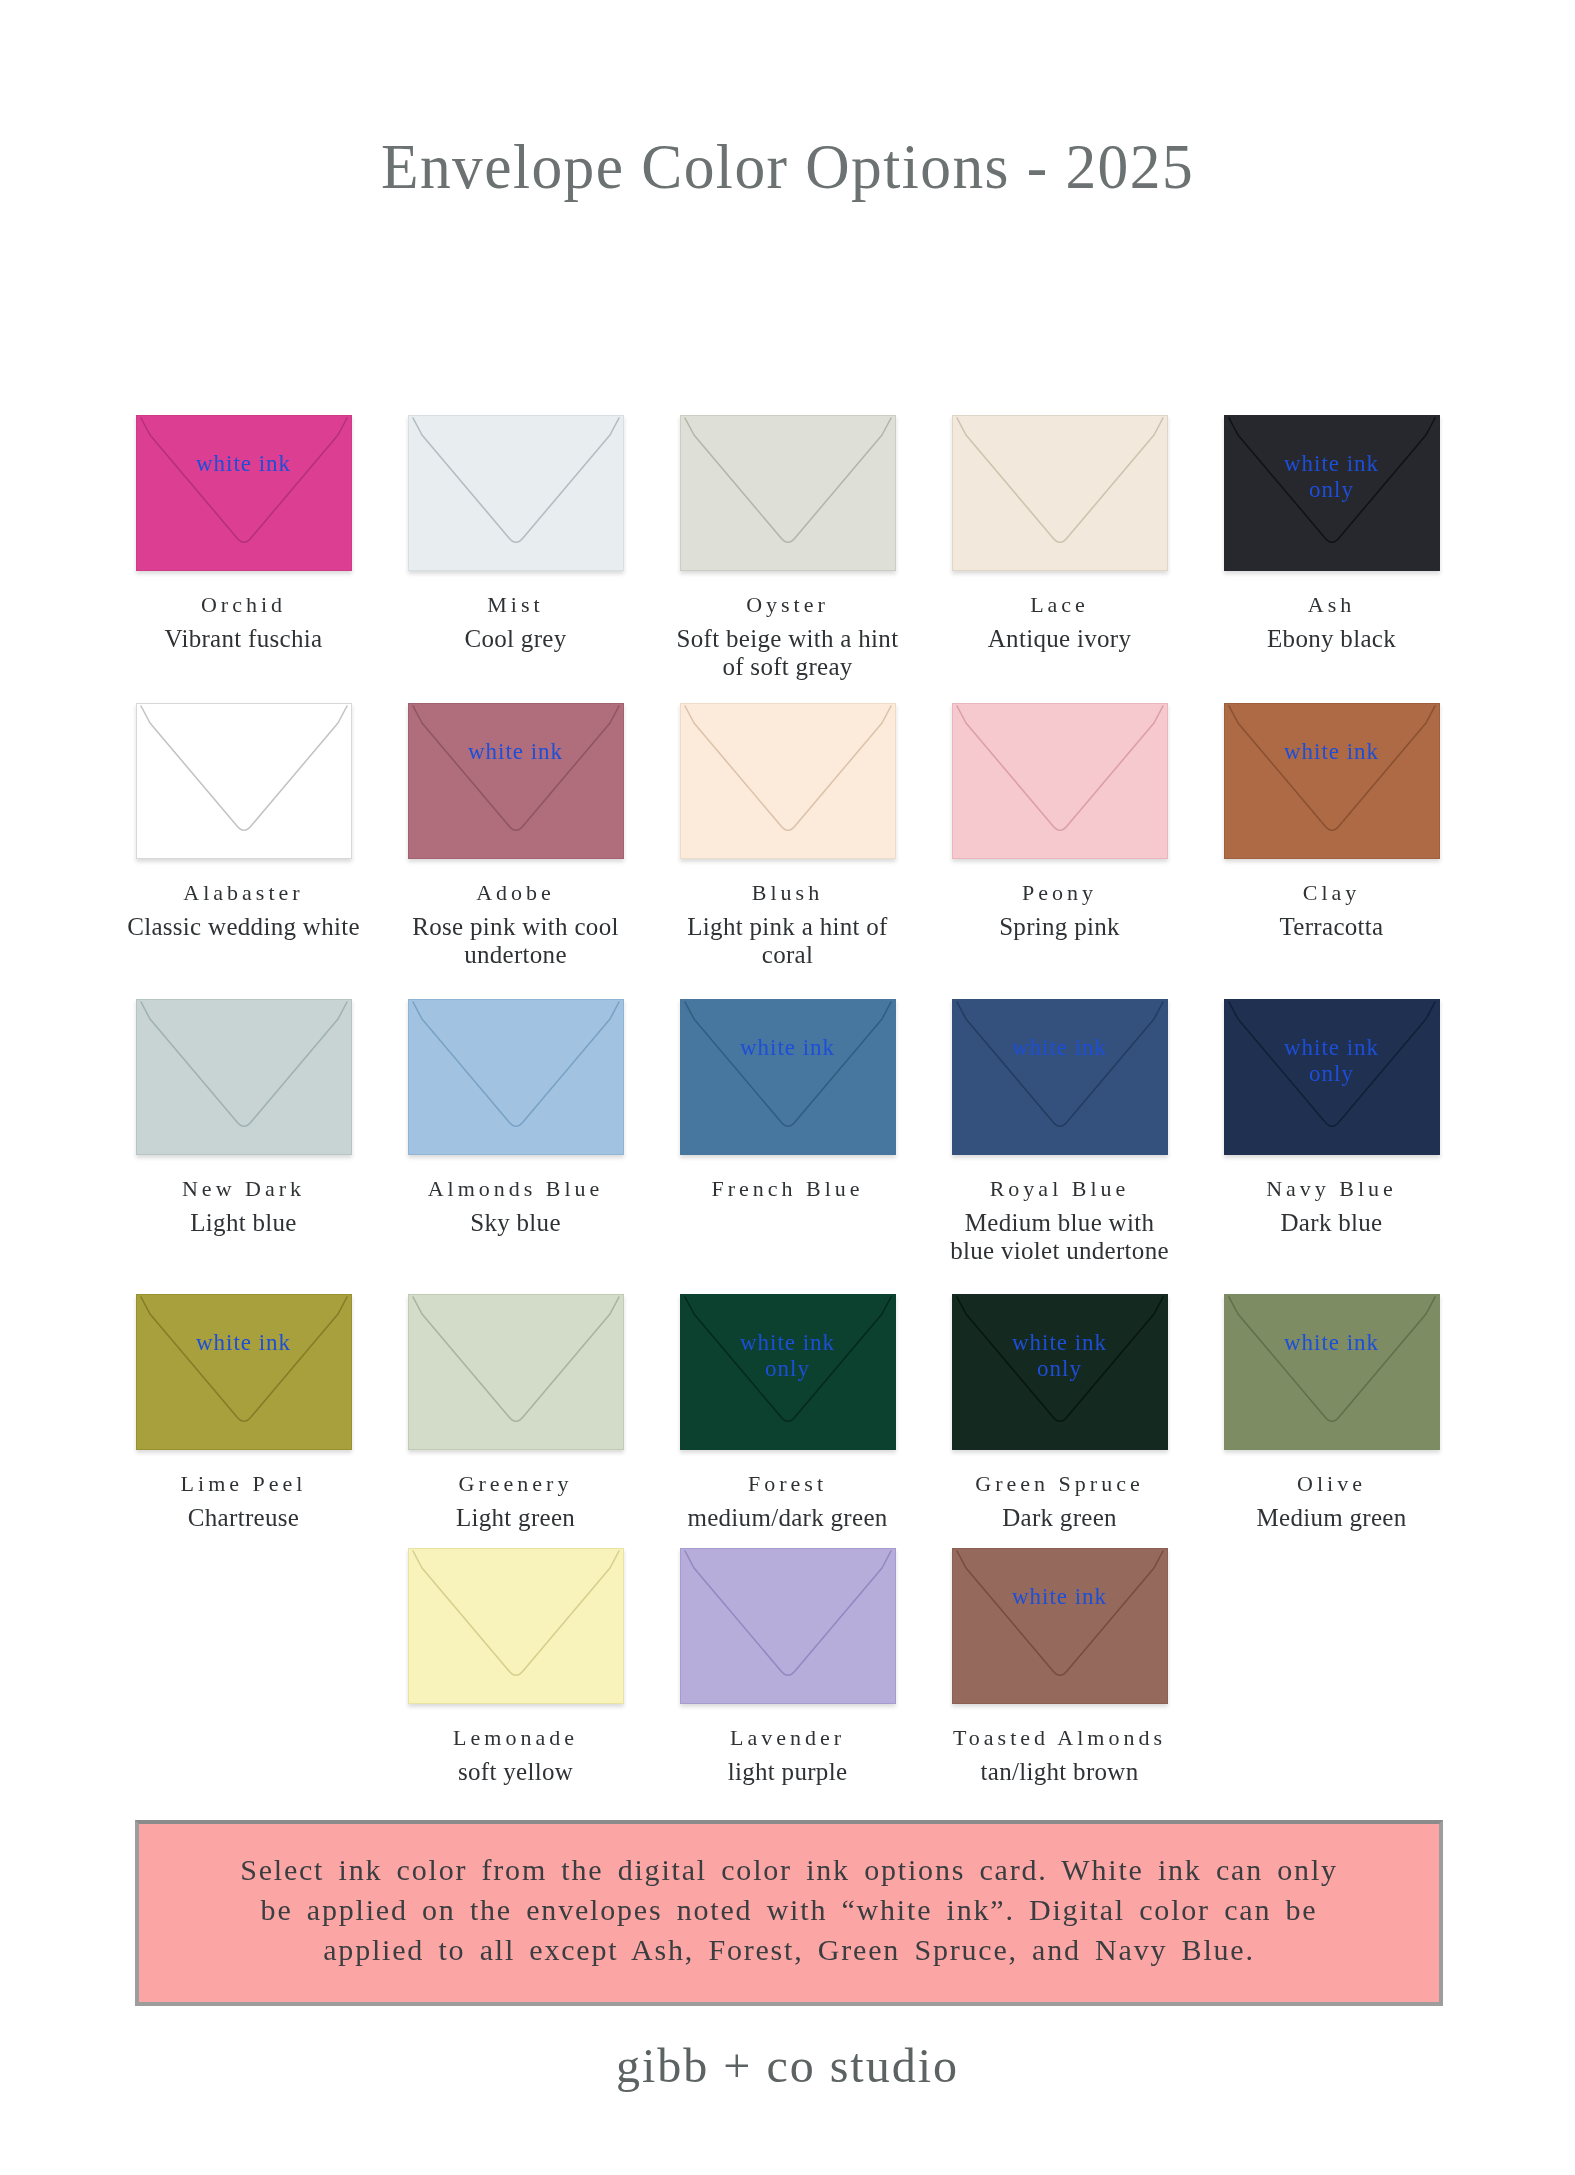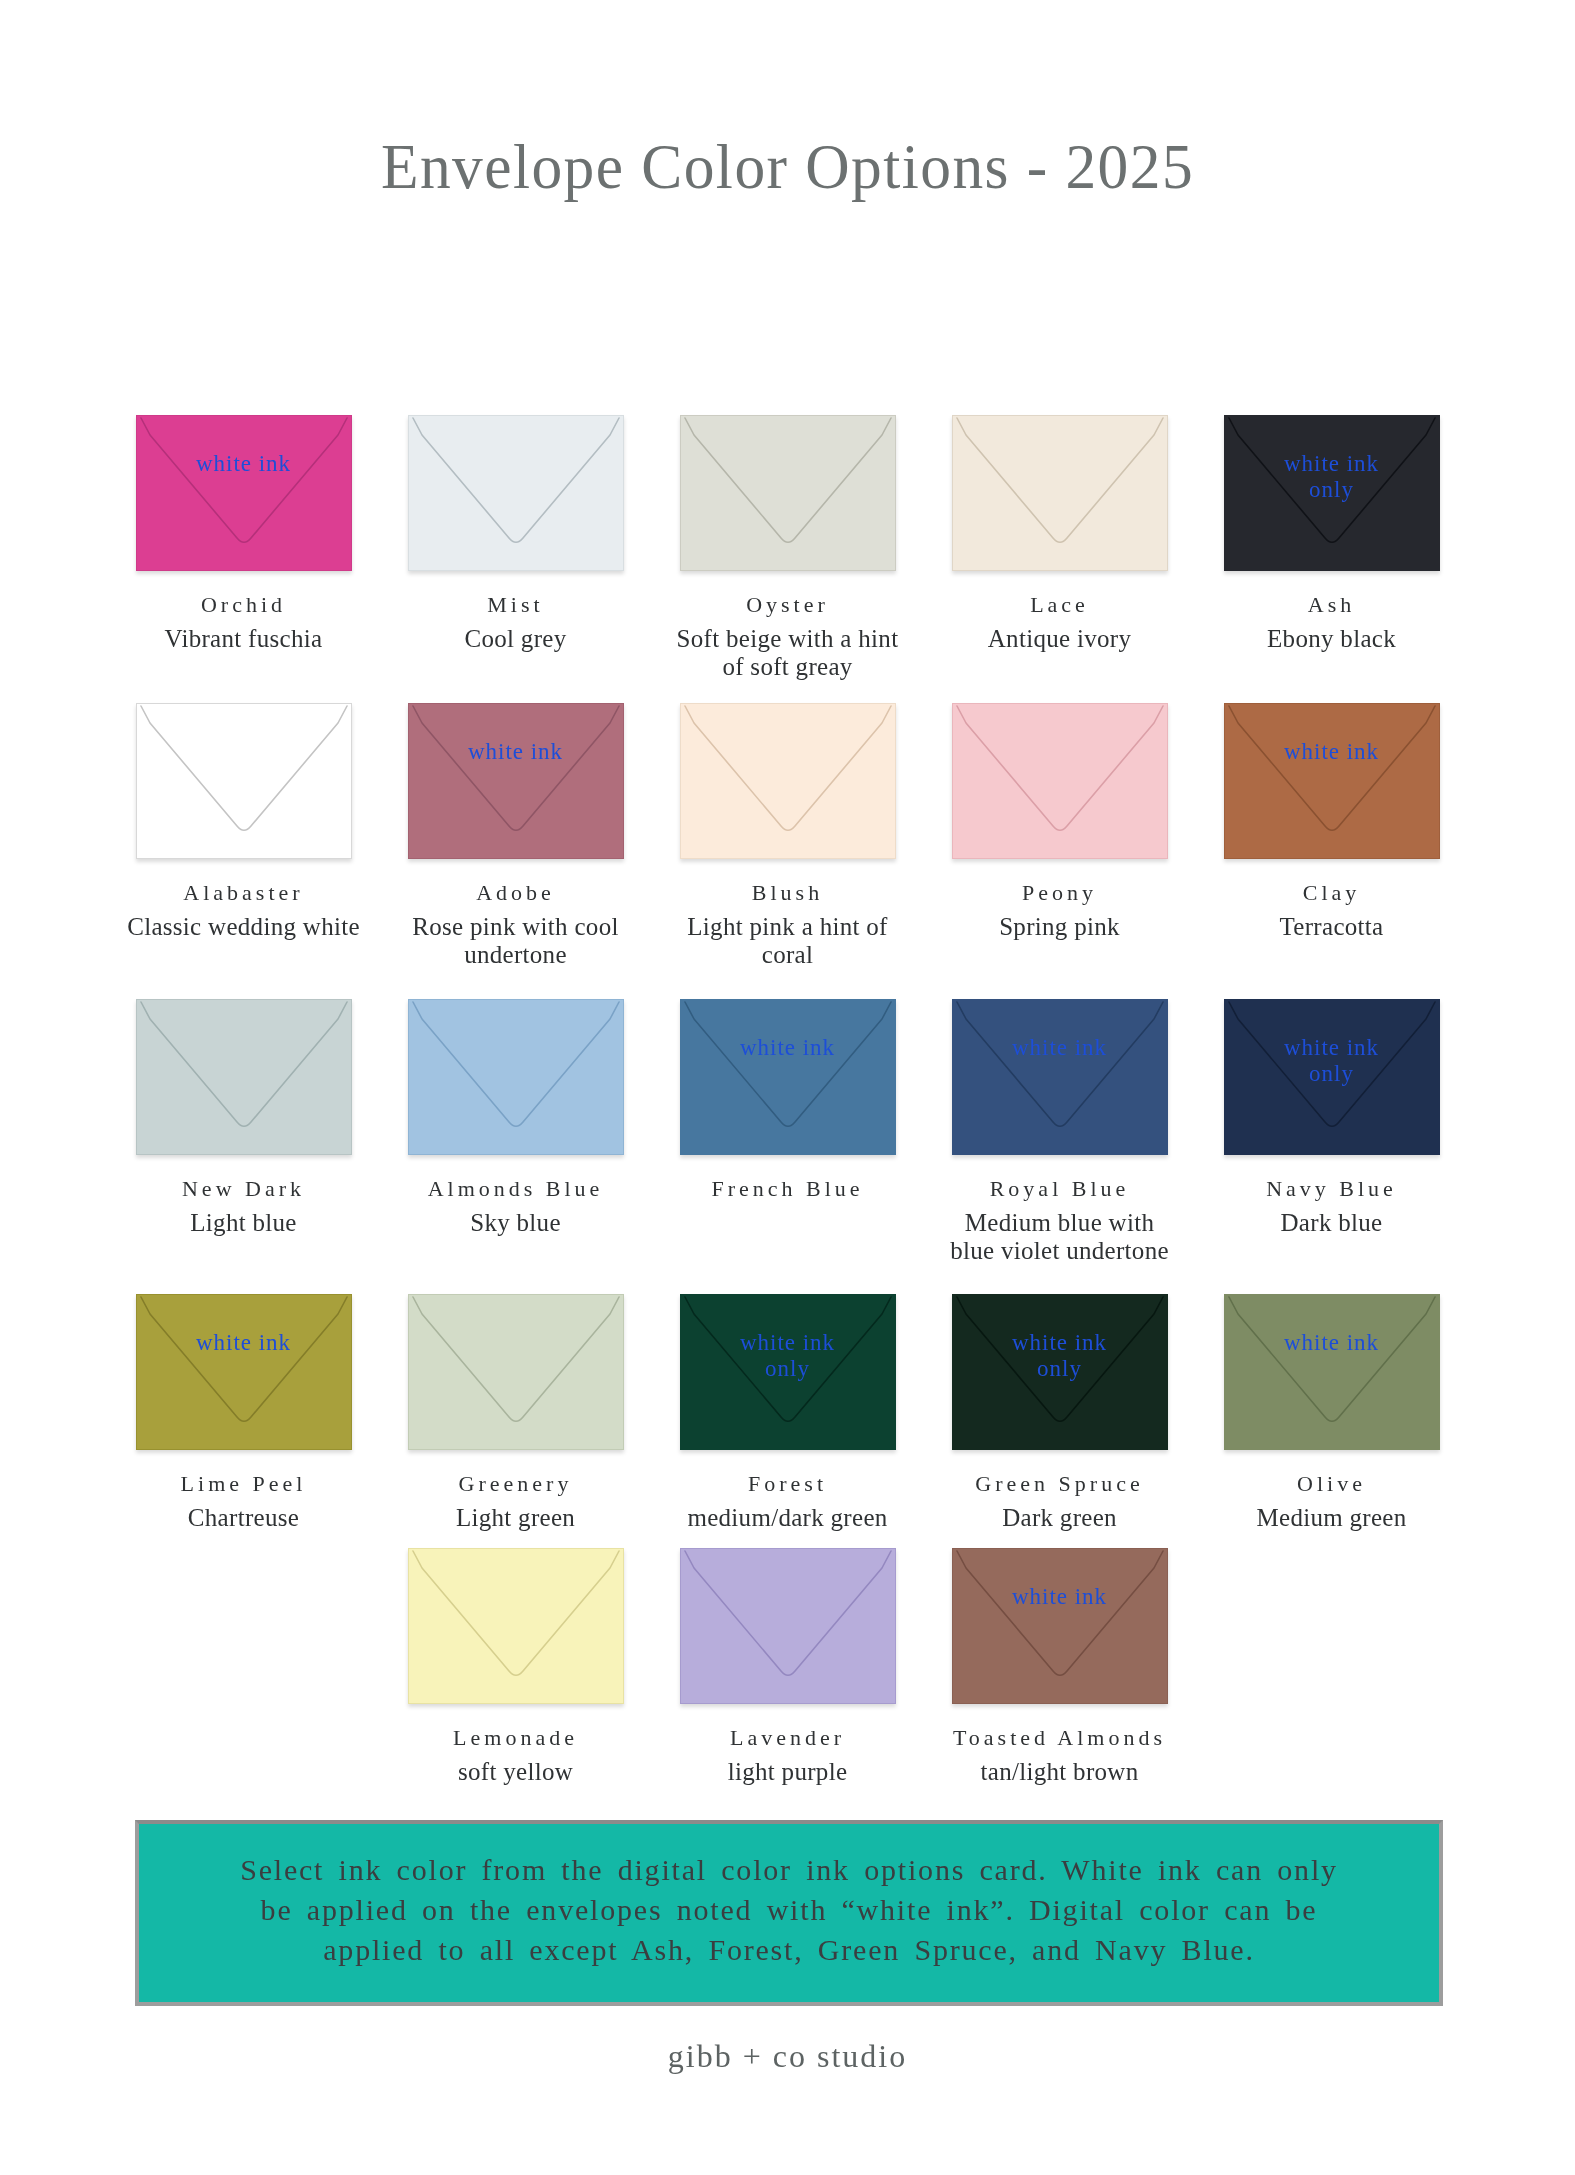--- a/index.html
+++ b/index.html
@@ -22,29 +22,29 @@
   }
   .name{
     margin-top:17px;font-size:22px;line-height:34px;color:#2f3234;
     letter-spacing:4px;white-space:nowrap;margin-left:-60px;margin-right:-60px;
   }
   .desc{
     margin:3px -52px 0;font-size:25px;line-height:28px;color:#2f3234;letter-spacing:.3px;
   }
   .footer-box{
     position:absolute;left:135px;top:1820px;width:1308px;height:186px;
-    border:4px solid #9d9d9d;border-top-color:#8b8b8b;box-sizing:border-box;background:#14b8a6;
+    border:4px solid #9d9d9d;border-top-color:#8b8b8b;box-sizing:border-box;background:#fca5a5;
   }
   .footer-text{
     margin-top:26px;text-align:center;font-size:30px;line-height:40px;
     color:#3a3e40;letter-spacing:1.8px;word-spacing:5px;
   }
   .logo{
     position:absolute;top:2038px;left:0;width:100%;text-align:center;
-    font-size:32px;color:#5d6363;letter-spacing:2px;
+    font-size:48px;color:#5d6363;letter-spacing:2px;
   }
 </style>
 </head>
 <body>
 
 <div class="sheet">
   <div class="title">Envelope Color Options - 2025</div>
 
   <div id="grid">
       <div class="row" style="top: 415px;">

